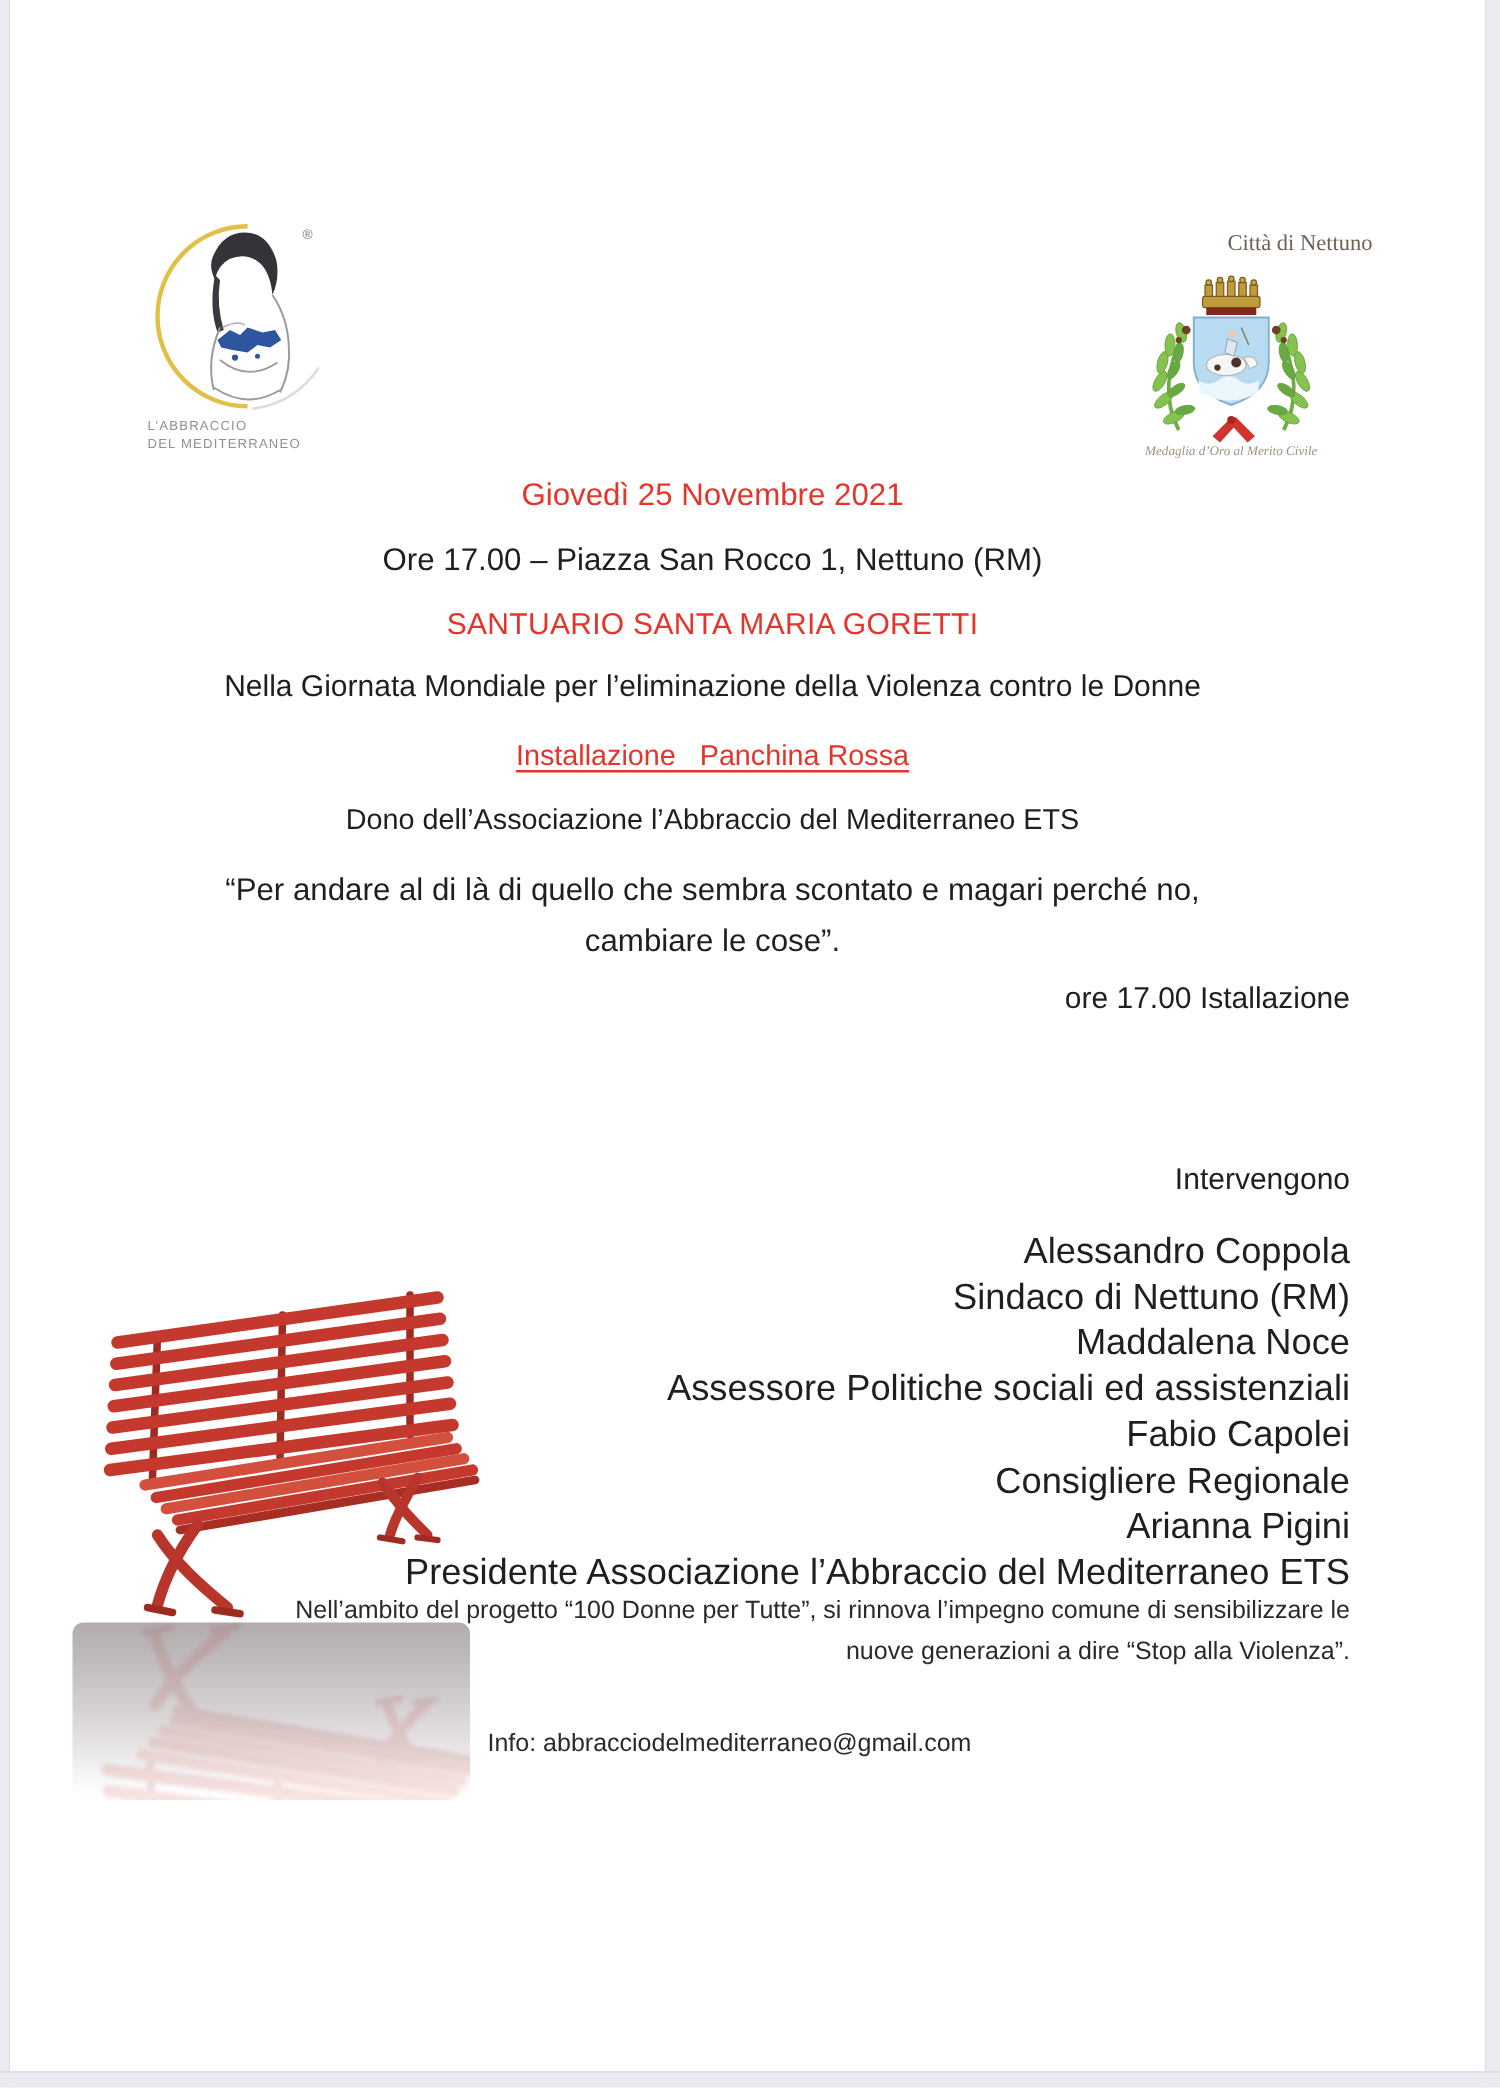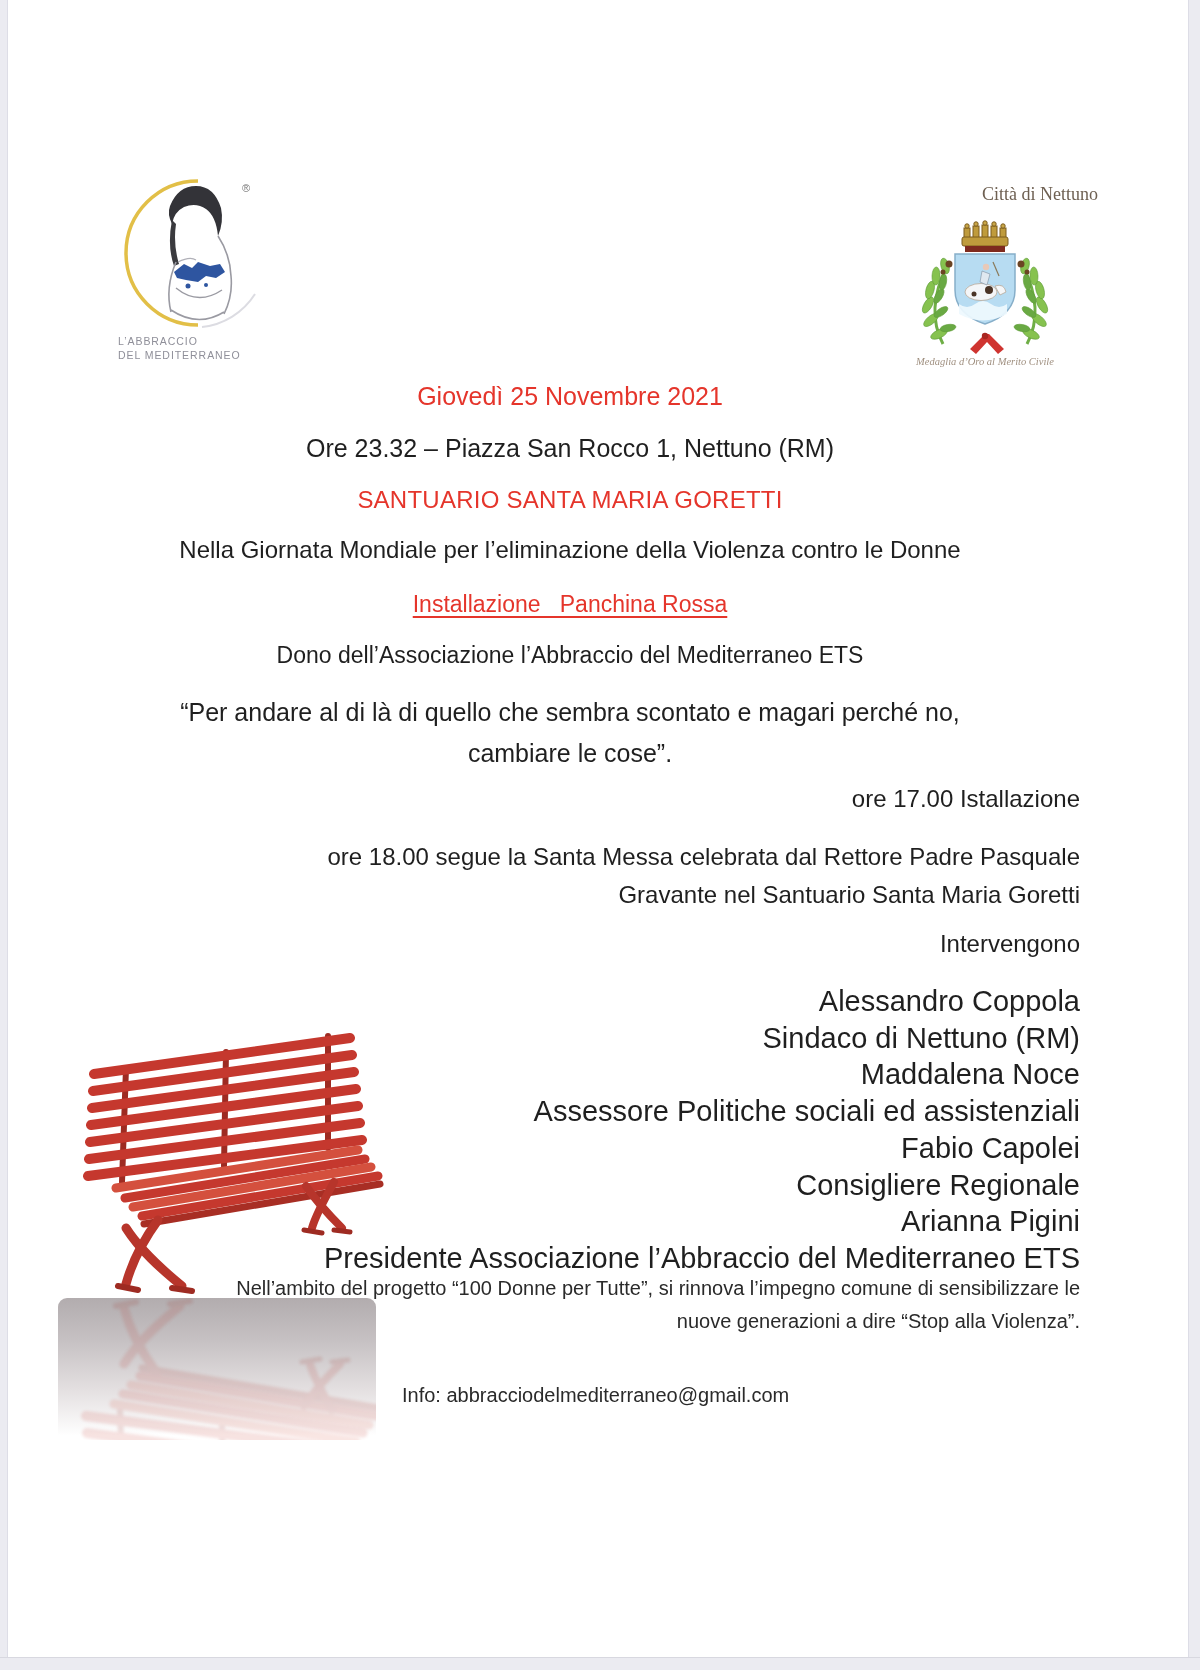--- a/index.html
+++ b/index.html
@@ -46,21 +46,21 @@
   .t-occasion{top:535px;font-size:24px;line-height:30px;}
   .t-install{top:590px;font-size:23px;line-height:28px;}
   .t-install span{text-decoration:underline;text-underline-offset:4px;white-space:pre;}
   .t-dono{top:640px;font-size:23px;line-height:30px;}
   .t-quote{top:692px;font-size:25px;line-height:41px;}
   .t-ore17{top:784px;font-size:24px;line-height:30px;}
   .t-ore18{top:838px;font-size:24px;line-height:37.5px;}
   .t-interv{top:930px;font-size:24px;line-height:28px;}
   .t-names{top:983px;font-size:29px;line-height:36.7px;}
   .t-project{top:1272px;font-size:20px;line-height:33px;color:#2a2a2a;}
-  .t-info{top:1381px;left:390px;width:690px;text-align:left;font-size:20px;line-height:28px;color:#2a2a2a;margin-left:12px;}
+  .t-info{top:1381px;left:390px;width:690px;text-align:left;font-size:20px;line-height:28px;color:#2a2a2a;}
 
   
   .bench-svg{position:absolute;left:66px;top:1010px;z-index:1;}
   .reflection{
     position:absolute;left:58px;top:1298px;width:318px;height:142px;z-index:1;
     border-radius:9px 9px 0 0;overflow:hidden;
     background:linear-gradient(180deg,#b2acae 0%,#c6c1c3 30%,#e4e0e1 65%,rgba(255,255,255,0) 97%);
   }
   .reflection svg{position:absolute;left:6px;top:-6px;transform:scaleY(-1);opacity:.14;filter:blur(1.5px);}
 </style>
@@ -158,36 +158,32 @@
       <path d="M97 65 l8 3 l-3 11 l-7 -3 z" fill="#dfe8f0" stroke="#8899aa" stroke-width="0.7"></path>
       <path d="M108 56 L114 70" stroke="#8a7a5a" stroke-width="1.2"></path>
 
       <path d="M100 128 l-15 15 l6 5 l11 -12 l11 12 l6 -5 l-15 -15 z" fill="#cf3430"></path>
       <circle cx="100" cy="130" r="3.2" fill="#a82620"></circle>
     </svg>
     <div class="city-caption">Medaglia d’Oro al Merito Civile</div>
   </div>
 
   <div class="line c red b t-date">Giovedì 25 Novembre 2021</div>
-  <div class="line c b t-timeplace">Ore 23.32 – Piazza San Rocco 1, Nettuno (RM)</div>
+  <div class="line c b t-timeplace">Ore 17.00 – Piazza San Rocco 1, Nettuno (RM)</div>
   <div class="line c red b t-venue">SANTUARIO SANTA MARIA GORETTI</div>
   <div class="line c t-occasion">Nella Giornata Mondiale per l’eliminazione della Violenza contro le Donne</div>
   <div class="line c red b t-install"><span>Installazione   Panchina Rossa</span></div>
   <div class="line c t-dono">Dono dell’Associazione l’Abbraccio del Mediterraneo ETS</div>
   <div class="line c b t-quote">
     <div>“Per andare al di là di quello che sembra scontato e magari perché no,</div>
     <div>cambiare le cose”.</div>
   </div>
 
   <div class="line r t-ore17">
     <span class="b">ore 17.00</span><span> Istallazione</span>
-  </div>
-  <div class="line r t-ore18">
-    <div><span class="b">ore 18.00</span><span> segue la Santa Messa celebrata dal </span><span class="b">Rettore Padre Pasquale</span></div>
-    <div class="b">Gravante nel Santuario Santa Maria Goretti</div>
   </div>
 
   <div class="line r b t-interv">Intervengono</div>
 
   <div class="line r t-names">
     <div>Alessandro Coppola</div>
     <div class="b">Sindaco di Nettuno (RM)</div>
     <div>Maddalena Noce</div>
     <div class="b">Assessore Politiche sociali ed assistenziali</div>
     <div>Fabio Capolei</div>

